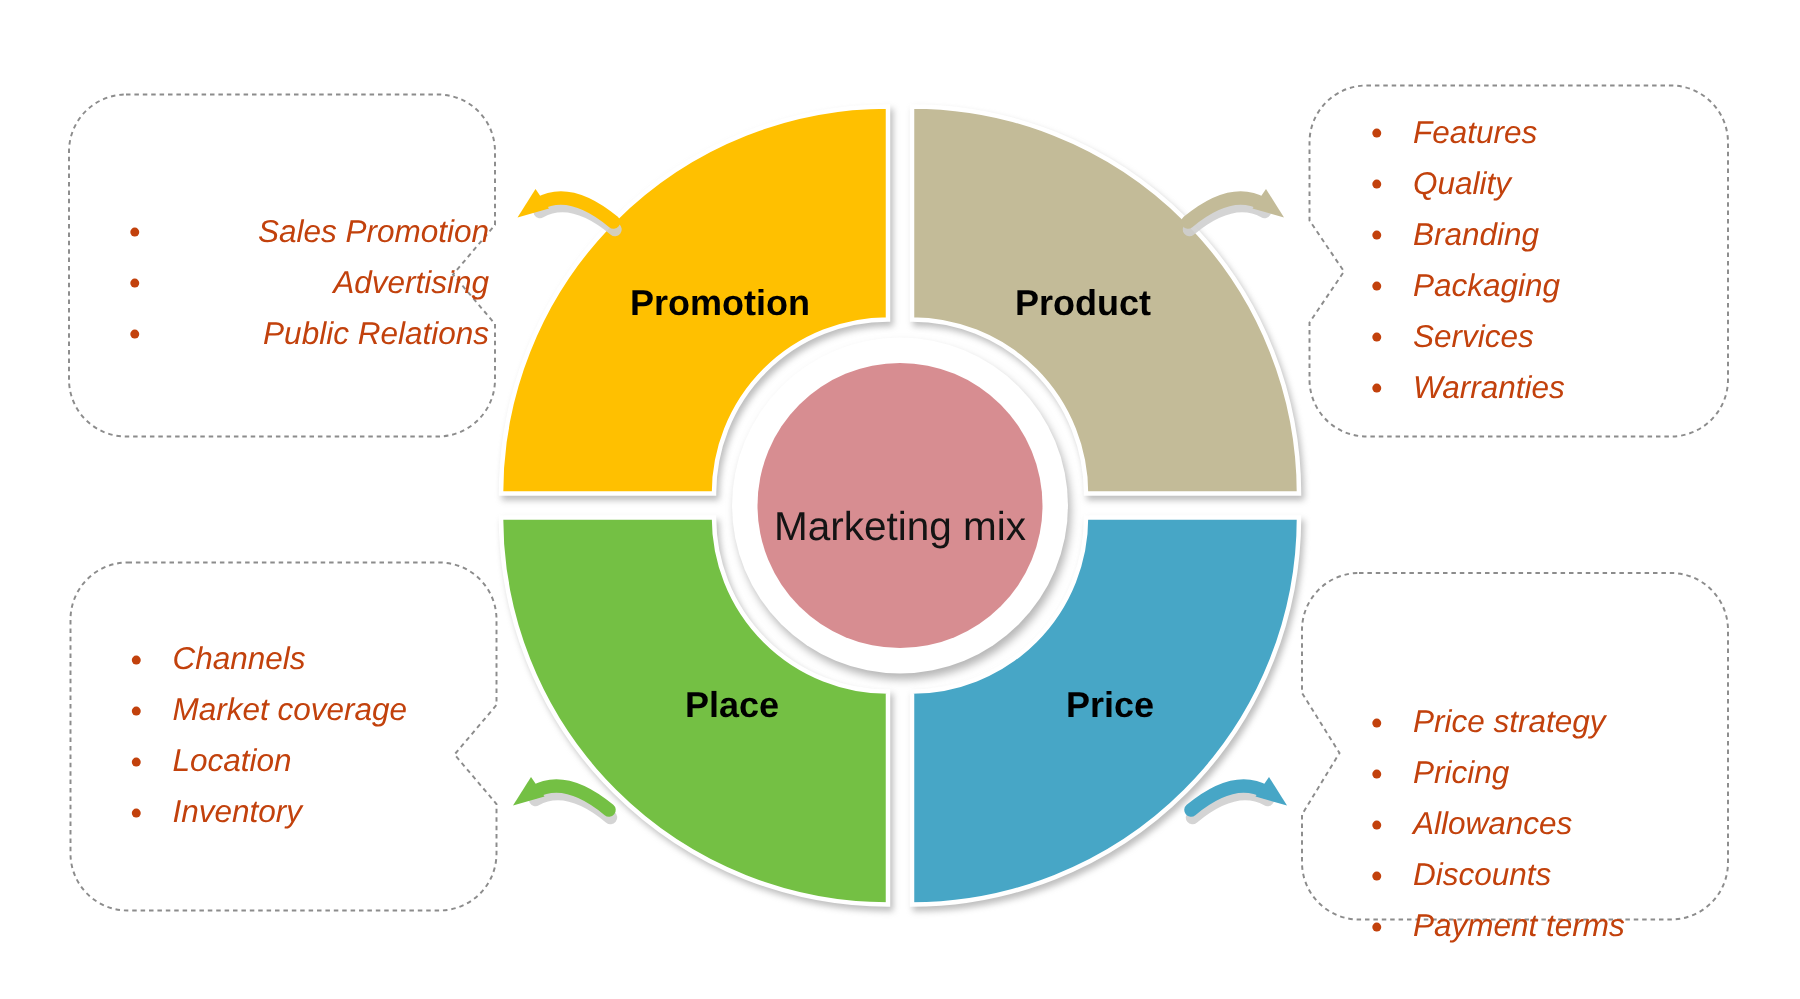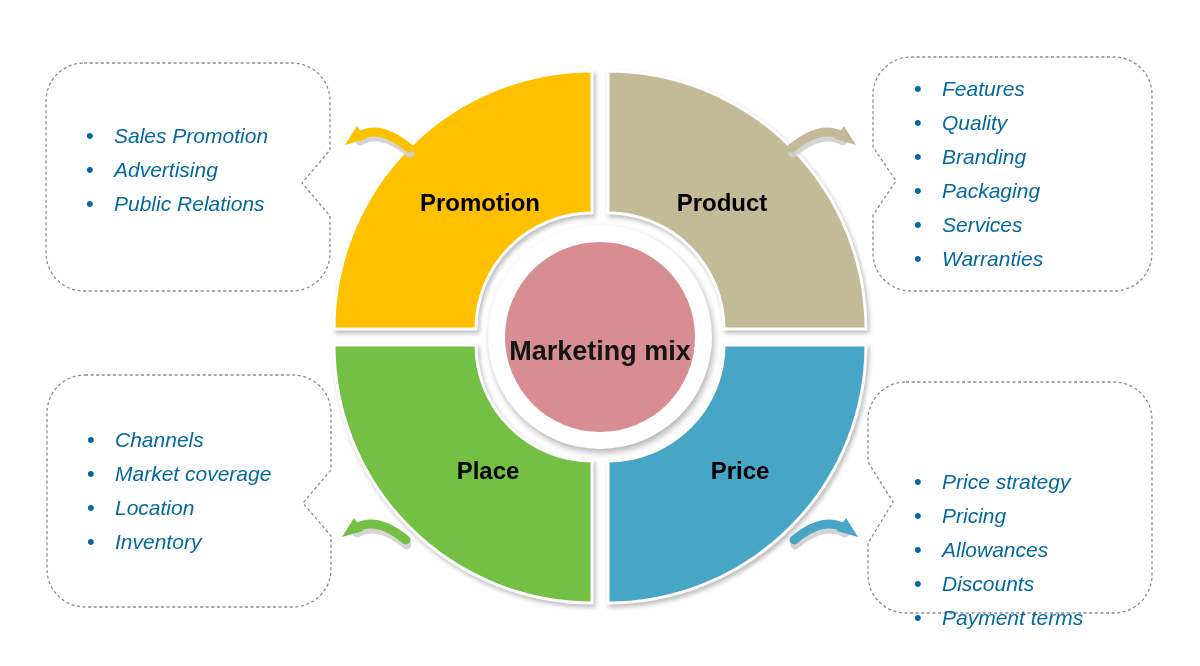--- a/index.html
+++ b/index.html
@@ -38,33 +38,33 @@
     font-size: 24px;
     color: #000000;
     white-space: nowrap;
   }
   .center-label {
     position: absolute;
     left: 600px; top: 351px;
     transform: translate(-50%, -50%);
     width: 190px;
     text-align: center;
-    font-weight: bold;
+    font-weight: normal;
     font-size: 27px;
     line-height: 40px;
     color: #141414;
   }
   .bubble-list {
     position: absolute;
     display: flex;
     flex-direction: column;
     justify-content: center;
     font-style: italic;
     font-size: 21px;
-    color: #0369a1;
+    color: #c2410c;
   }
   .bubble-list ul { list-style: none; margin: 0; padding: 0; }
   .bubble-list li { position: relative; padding-left: 34px; line-height: 34px; white-space: nowrap; }
   .bubble-list li::before {
     content: "\2022";
     position: absolute;
     left: 6px;
     font-style: normal;
     font-size: 22px;
   }
@@ -111,21 +111,21 @@
     </g>
   </svg>
 
   <div class="q-label" style="left:480px; top:203px;">Promotion</div>
   <div class="q-label" style="left:722px; top:203px;">Product</div>
   <div class="q-label" style="left:488px; top:471px;">Place</div>
   <div class="q-label" style="left:740px; top:471px;">Price</div>
 
   <div class="center-label">Marketing mix</div>
 
-  <div class="bubble-list" style="left:80px; top:56px; width:246px; height:228px;">
+  <div class="bubble-list" style="left:80px; top:75px; width:246px; height:228px;text-align:right;">
     <ul>
       <li>Sales Promotion</li>
       <li>Advertising</li>
       <li>Public Relations</li>
     </ul>
   </div>
 
   <div class="bubble-list" style="left:908px; top:57px; width:244px; height:234px;">
     <ul>
       <li>Features</li>

